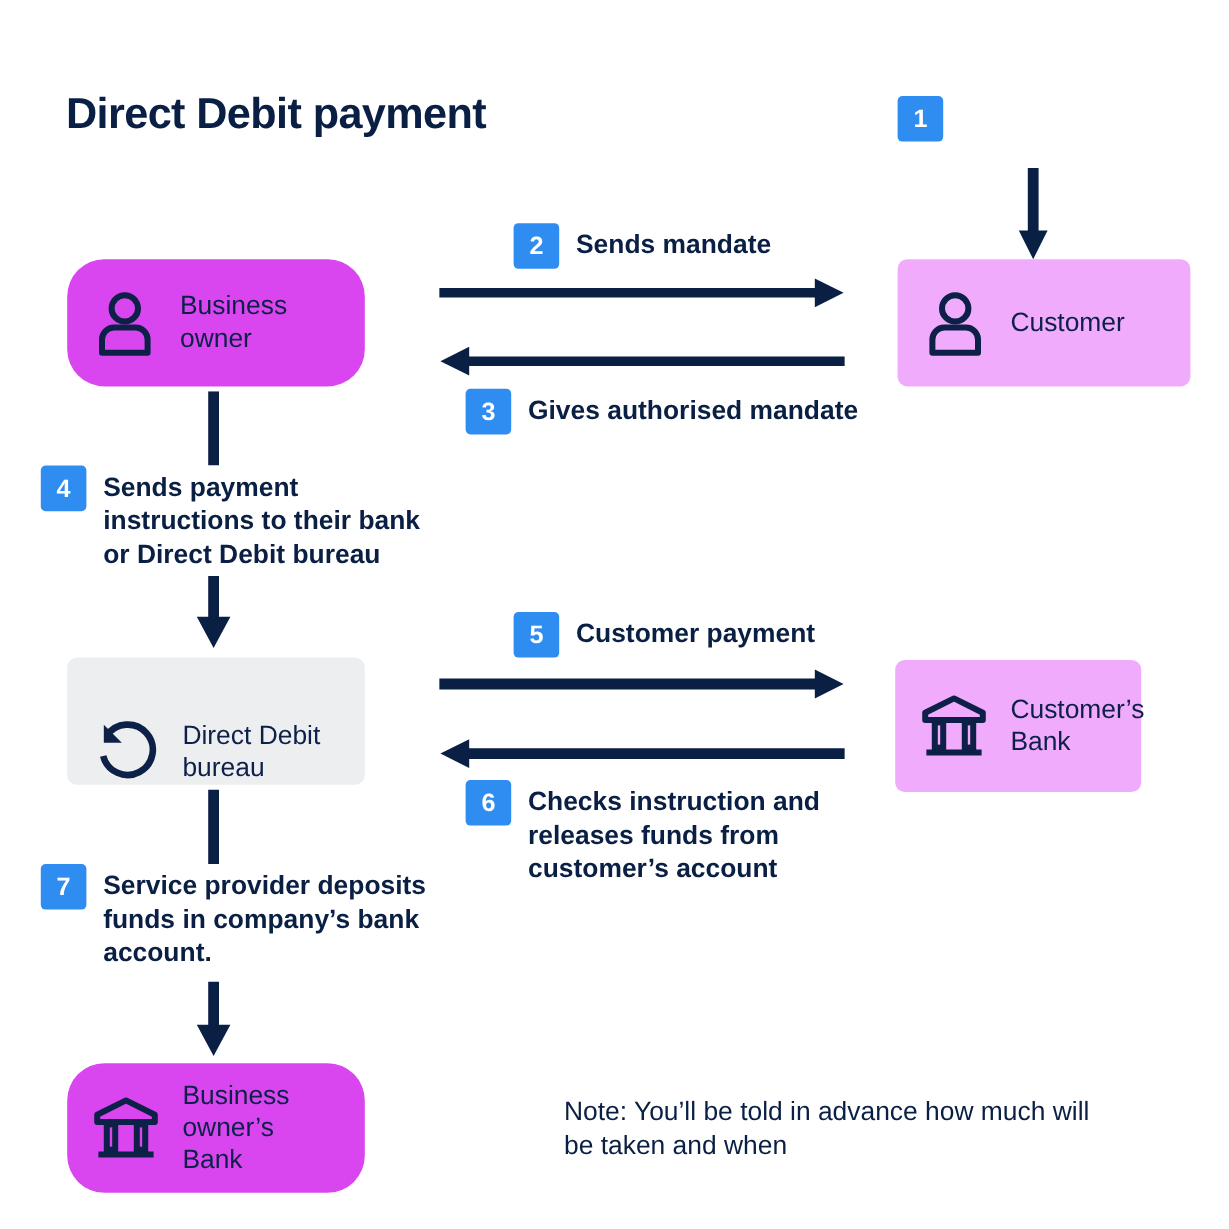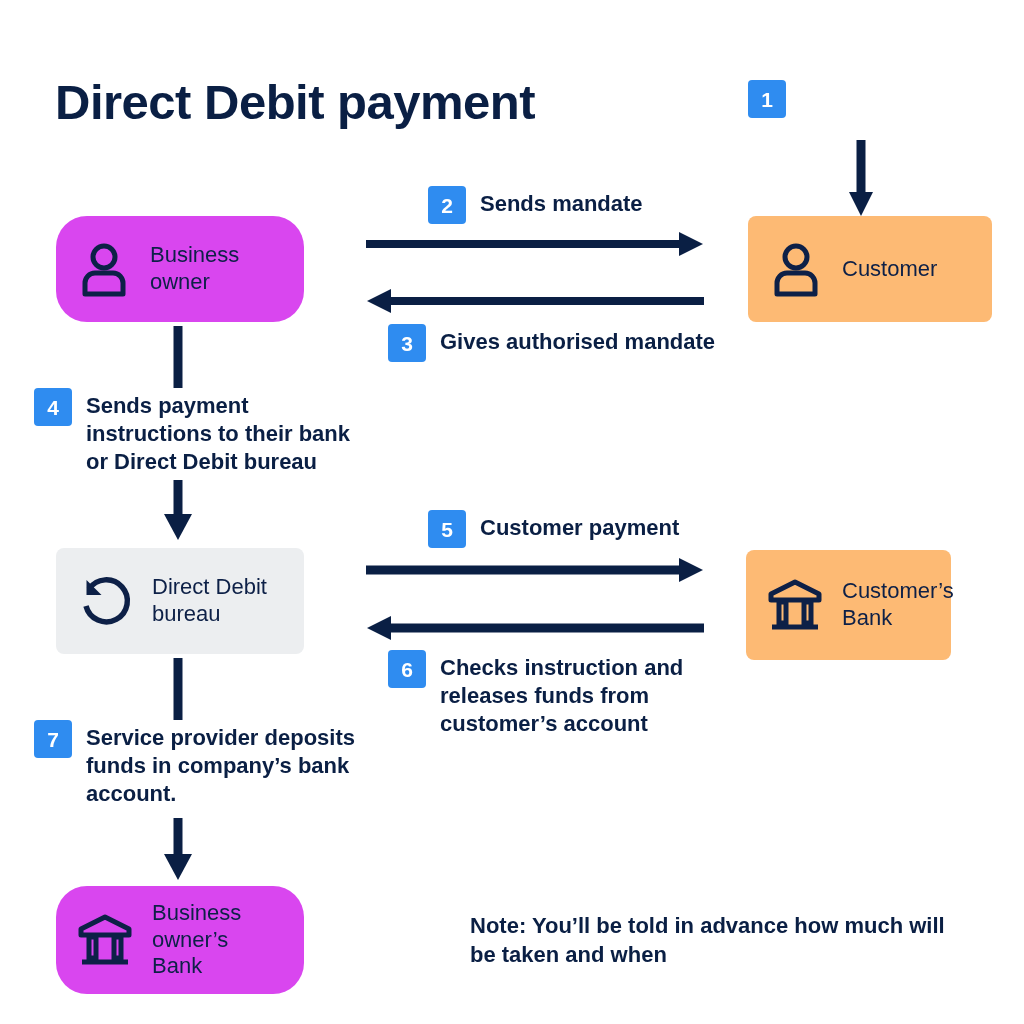--- a/index.html
+++ b/index.html
@@ -18,21 +18,21 @@
     position: relative;
     width: 1024px;
     height: 1024px;
   }
   .abs { position: absolute; }
 
   
   #title {
     left: 55px;
     top: 74px;
-    font-size: 49px;
+    font-size: 36px;
     font-weight: bold;
     letter-spacing: -0.5px;
     color: #0a1f44;
     white-space: nowrap;
   }
 
   
   .entity {
     display: flex;
     align-items: center;
@@ -43,22 +43,22 @@
   }
   .entity .ico { flex: 0 0 auto; display: block; }
   .entity .lbl {
     font-size: 22px;
     line-height: 1.22;
     color: #0d2047;
     white-space: pre-line;
     font-weight: 400;
   }
   .bg-peach { background: #d946ef; border-radius: 31px; }
-  .bg-blue  { background: #fdba74; }
-  .bg-grey  { background: #eceef0; }
+  .bg-blue  { background: #f0abfc; }
+  .bg-grey  { background: #eceef0; align-items: flex-end; }
 
   
   .step { display: flex; align-items: flex-start; gap: 14px; }
   .badge {
     flex: 0 0 auto;
     width: 38px; height: 38px;
     border-radius: 4px;
     background: #2f8cf0;
     color: #ffffff;
     font-size: 21px;
@@ -79,21 +79,21 @@
 
   
   .arrow { display: block; }
 
   
   #note {
     left: 470px;
     top: 912px;
     width: 520px;
     font-size: 22px;
-    font-weight: bold;
+    font-weight: normal;
     line-height: 1.3;
     color: #0a1f44;
     white-space: pre-line;
   }
 </style>
 </head>
 <body>
 
 <div id="canvas">
 

